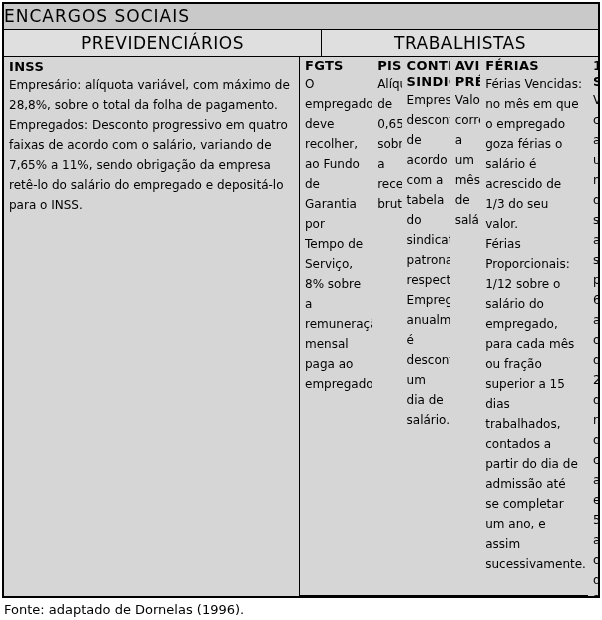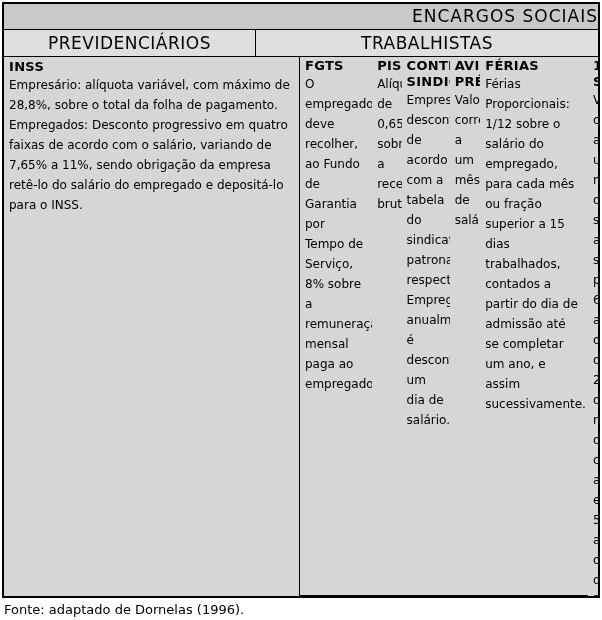--- a/index.html
+++ b/index.html
@@ -24,21 +24,21 @@
     flex-direction: column;
     overflow: hidden;
   }
 
   .title-row {
     height: 26px;
     flex: 0 0 26px;
     box-sizing: border-box;
     border-bottom: 1px solid #000000;
     background: #c9c9c9;
-    text-align: right;
+    text-align: left;
     font-size: 17px;
     line-height: 25px;
     letter-spacing: 1px;
     overflow: hidden;
   }
 
   .subheader-row {
     height: 27px;
     flex: 0 0 27px;
     box-sizing: border-box;
@@ -47,21 +47,21 @@
     display: flex;
   }
   .subheader-cell {
     box-sizing: border-box;
     text-align: center;
     font-size: 17px;
     line-height: 26px;
     letter-spacing: 0.5px;
     overflow: hidden;
   }
-  .subheader-cell.left { width: 252px; border-right: 1px solid #000000; }
+  .subheader-cell.left { width: 318px; border-right: 1px solid #000000; }
   .subheader-cell.right { flex: 1; }
 
   .body-row {
     flex: 1;
     display: flex;
     background: #d6d6d6;
     overflow: hidden;
   }
   .left-cell {
     width: 296px;
@@ -152,20 +152,21 @@
           <p class="sec-para">Empregados: anualmente é descontado um dia de salário.</p>
         </div>
 
         <div class="section sec-aviso">
           <div class="sec-heading">AVISO PRÉVIO</div>
           <p class="sec-para">Valor correspondente a um mês de salário.</p>
         </div>
 
         <div class="section sec-ferias">
           <div class="sec-heading">FÉRIAS</div>
+          <p class="sec-para">Férias Vencidas: no mês em que o empregado goza férias o salário é acrescido de 1/3 do seu valor.</p>
           <p class="sec-para">Férias Proporcionais: 1/12 sobre o salário do empregado, para cada mês ou fração superior a 15 dias trabalhados, contados a partir do dia de admissão até se completar um ano, e assim sucessivamente.</p>
         </div>
 
         <div class="section sec-salario">
           <div class="sec-heading">13º SALÁRIO</div>
           <p class="sec-para">Valor correspondente a um mês de salário, a ser pago 69% até o dia 20 de novembro de cada ano e 50% até o dia 20 de dezembro do mesmo ano, podendo estes prazos serem reduzidos em função de acordos coletivos definidos em algumas categorias funcionais.</p>
         </div>
 
       </div>
     </div>

